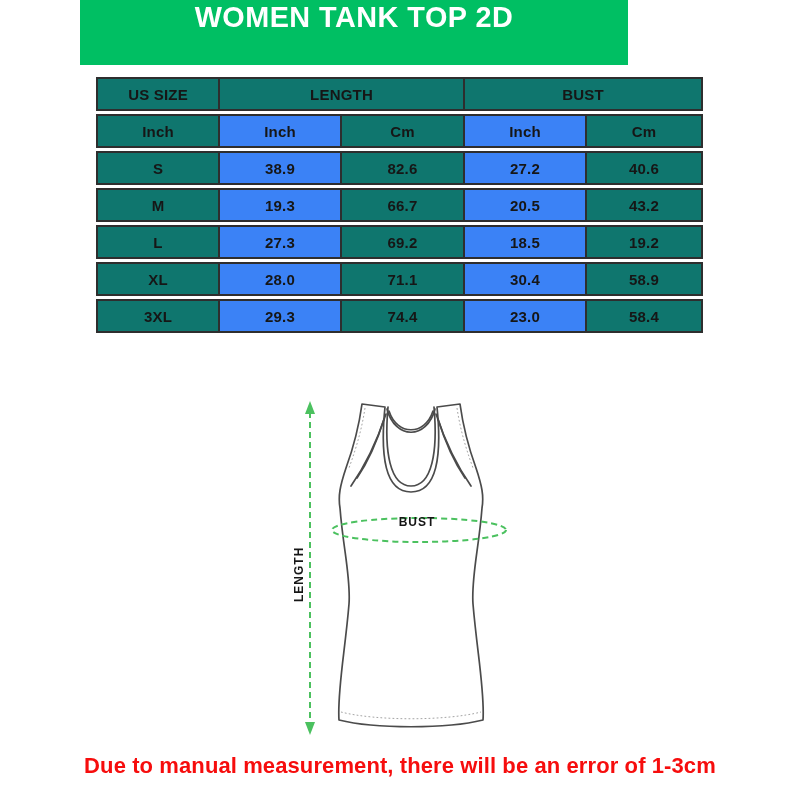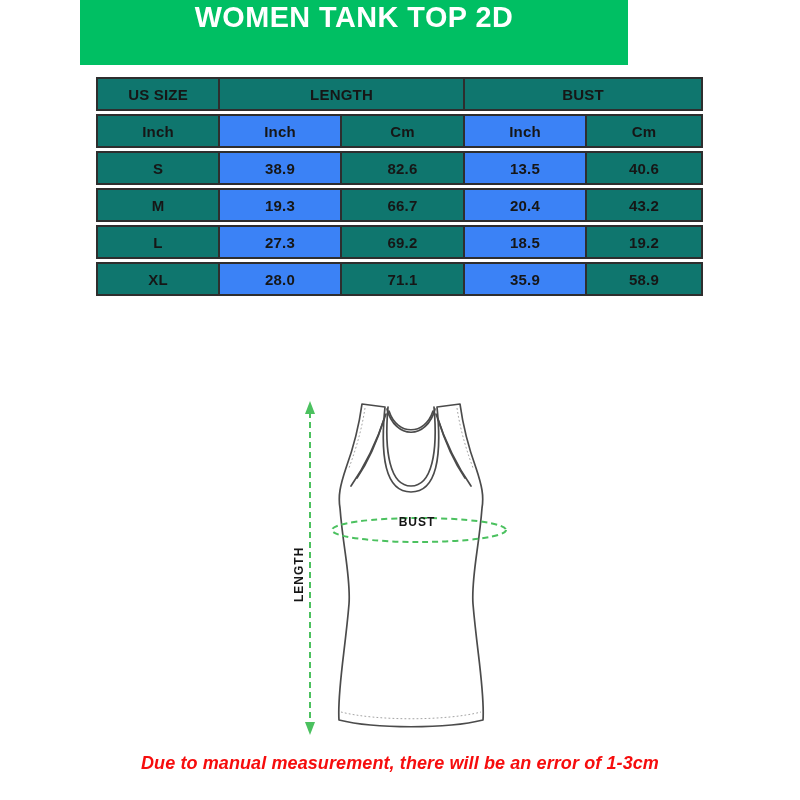--- a/index.html
+++ b/index.html
@@ -27,21 +27,21 @@
     font-size:15px;font-weight:700;color:#161616;letter-spacing:.2px;
   }
   table.size td + td{border-left:0;}
   .bg-g{background:#0f766e;}
   .bg-w{background:#3b82f6;}
   
   .diagram{position:absolute;left:291px;top:396px;width:240px;height:344px;}
   
   .footer-note{
     position:absolute;left:0;top:753px;width:800px;text-align:center;
-    color:#f60d0d;font-size:18px;font-weight:700;letter-spacing:.1px;font-style:italic;
+    color:#f60d0d;font-size:22px;font-weight:700;letter-spacing:.1px;
   }
 </style>
 </head>
 <body>
 
 <div class="banner">
   <div class="title">WOMEN TANK TOP 2D</div>
 </div>
 
 <table class="size">
@@ -62,43 +62,50 @@
     <td class="bg-g">Inch</td>
     <td class="bg-w">Inch</td>
     <td class="bg-g">Cm</td>
     <td class="bg-w">Inch</td>
     <td class="bg-g">Cm</td>
   </tr>
   <tr>
     <td class="bg-g">S</td>
     <td class="bg-w">38.9</td>
     <td class="bg-g">82.6</td>
-    <td class="bg-w">13.5</td>
+    <td class="bg-w">27.2</td>
     <td class="bg-g">40.6</td>
   </tr>
   <tr>
     <td class="bg-g">M</td>
     <td class="bg-w">19.3</td>
     <td class="bg-g">66.7</td>
-    <td class="bg-w">20.4</td>
+    <td class="bg-w">20.5</td>
     <td class="bg-g">43.2</td>
   </tr>
   <tr>
     <td class="bg-g">L</td>
     <td class="bg-w">27.3</td>
     <td class="bg-g">69.2</td>
     <td class="bg-w">18.5</td>
     <td class="bg-g">19.2</td>
   </tr>
   <tr>
     <td class="bg-g">XL</td>
     <td class="bg-w">28.0</td>
     <td class="bg-g">71.1</td>
-    <td class="bg-w">35.9</td>
+    <td class="bg-w">30.4</td>
     <td class="bg-g">58.9</td>
+  </tr>
+  <tr>
+    <td class="bg-g">3XL</td>
+    <td class="bg-w">29.3</td>
+    <td class="bg-g">74.4</td>
+    <td class="bg-w">23.0</td>
+    <td class="bg-g">58.4</td>
   </tr>
 </tbody>
   </table>
 
 <svg class="diagram" viewBox="0 0 240 344">
 
   <g stroke="#4b4b4b" stroke-width="1.7" fill="none" stroke-linecap="round" stroke-linejoin="round">
     <path fill="#ffffff" d="M 71,8
       C 68,30 63,50 55,72
       C 49,90 47,100 49,112

